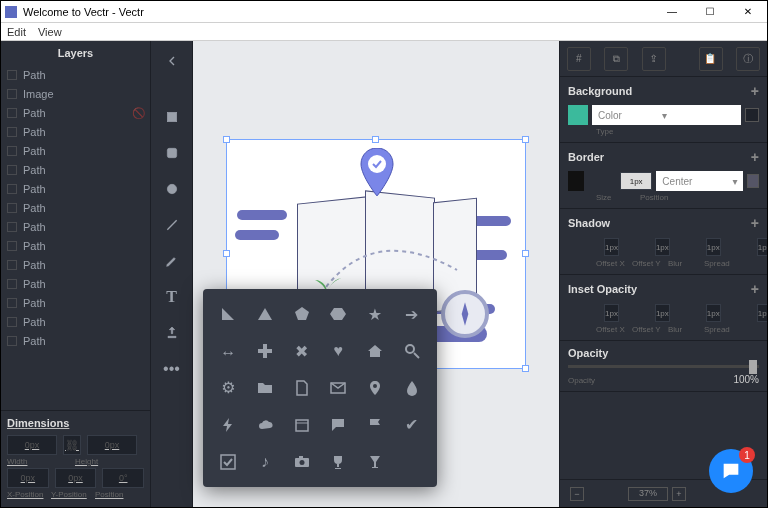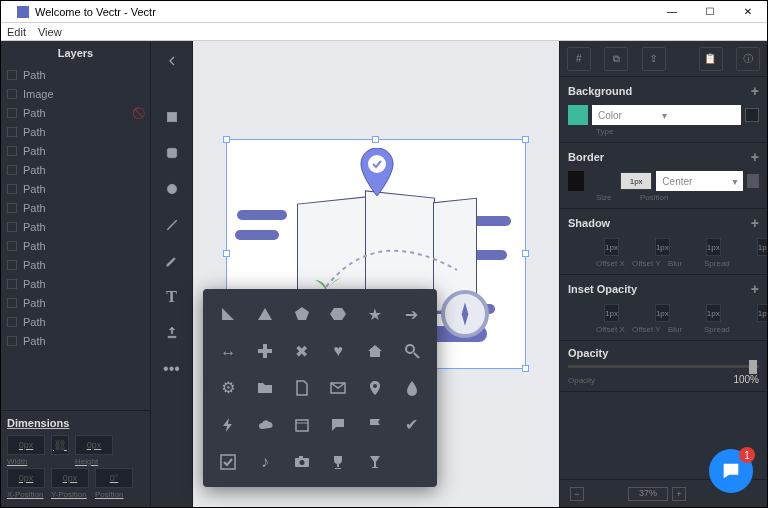--- a/index.html
+++ b/index.html
@@ -1,33 +1,33 @@
 <!DOCTYPE html>
 <html><head>
 <meta charset="utf-8">
 <style>
 * { box-sizing: border-box; margin: 0; padding: 0; font-family: "Segoe UI", Arial, sans-serif; }
 body { width: 768px; height: 508px; background: #f0f0f0; overflow: hidden; position: relative; border: 1px solid #000; }
-.titlebar { height: 22px; background: #fff; display: flex; align-items: center; padding-left: 16px; font-size: 11px; border-bottom: 1px solid #d0d0d0; }
+.titlebar { height: 22px; background: #fff; display: flex; align-items: center; padding-left: 4px; font-size: 11px; border-bottom: 1px solid #d0d0d0; }
 .titlebar .logo { width: 12px; height: 12px; background: #5c6bc0; margin-right: 6px; }
 .titlebar .title { flex: 1; color: #000; }
 .titlebar .winbtn { width: 38px; height: 21px; display: flex; align-items: center; justify-content: center; font-size: 10px; cursor: pointer; }
 .menubar { height: 18px; background: #fff; display: flex; align-items: center; padding-left: 6px; font-size: 11px; gap: 12px; border-bottom: 1px solid #d0d0d0; color:#333;}
 .app { display: flex; height: calc(100% - 40px); background: #2b2f38; }
 .leftpanel { width: 150px; background: #2b2f38; color: #bcbcbc; border-right: 1px solid #1c1f26; display:flex; flex-direction:column; font-size: 11px;}
 .lp-tabs { display: flex; height: 24px; align-items:center;}
 .lp-tab { flex:1; text-align:center; padding:5px 0; cursor:pointer; font-weight:bold; color:#ddd;}
 .layerlist { flex:1; overflow:hidden; }
 .layer-item { display:flex; align-items:center; height:19px; padding:0 6px; gap:6px; color:#9aa0aa; cursor:pointer;}
 .layer-icon { width:10px; height:10px; border:1px solid #666; opacity:0.5;}
 .layer-eye { margin-left:auto; width:12px; height:12px; opacity:0.4;}
 .dims { border-top:1px solid #1c1f26; padding:6px;text-decoration:underline; }
 .dims-title { color:#ddd; font-weight:bold; margin-bottom:6px; font-size:11px;}
 .dims-row { display:flex; gap:6px; margin-bottom:2px;}
-.dimbox { width:38px; height:20px; background:#1e222a; border:1px solid #363c47; display:flex; align-items:center; justify-content:center; color:#555; font-size:9px;}
+.dimbox { width:50px; height:20px; background:#1e222a; border:1px solid #363c47; display:flex; align-items:center; justify-content:center; color:#555; font-size:9px;}
 .dimlink { width:18px; height:20px; background:#1e222a; border:1px solid #363c47; display:flex; align-items:center; justify-content:center; color:#555;}
 .dimlabel { font-size:8px; color:#666; width:38px; text-align:left; }
 .toolcol { width: 42px; background:#2b2f38; border-right:1px solid #1c1f26; display:flex; flex-direction:column; align-items:center; padding-top:8px; gap:12px; position:relative;}
 .toolbtn { width:24px; height:24px; display:flex; align-items:center; justify-content:center; color:#9aa0aa; cursor:pointer;}
 .toolbtn svg { width:16px; height:16px; fill:currentColor; stroke:currentColor;}
 .canvasarea { flex:1; background:#e8eaed; position:relative; display:flex; align-items:center; justify-content:center;}
 .canvas { width:300px; height:230px; background:#fff; position:relative; border:1px solid #78a6ff; margin-top:-40px;}
 .handle { width:7px; height:7px; background:#fff; border:1px solid #78a6ff; position:absolute; }
 .h-tl{top:-4px;left:-4px}.h-tr{top:-4px;right:-4px}.h-bl{bottom:-4px;left:-4px}.h-br{bottom:-4px;right:-4px}
 .h-tm{top:-4px;left:50%;margin-left:-4px}.h-bm{bottom:-4px;left:50%;margin-left:-4px}

